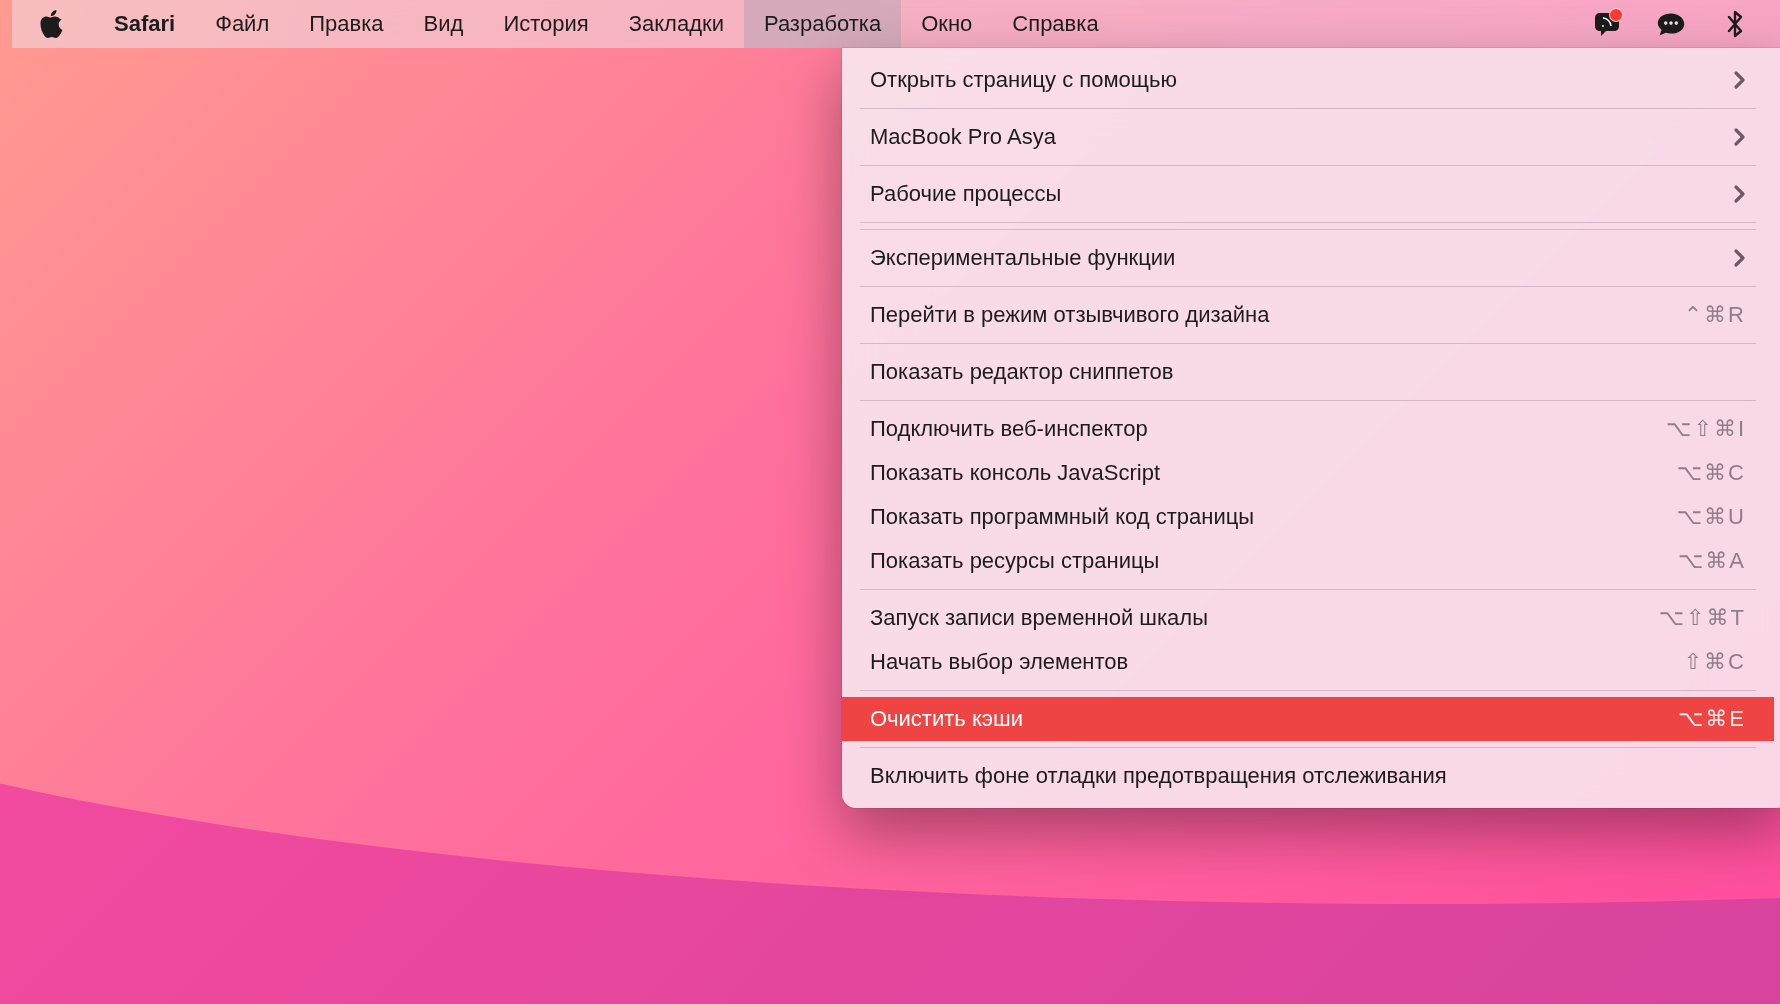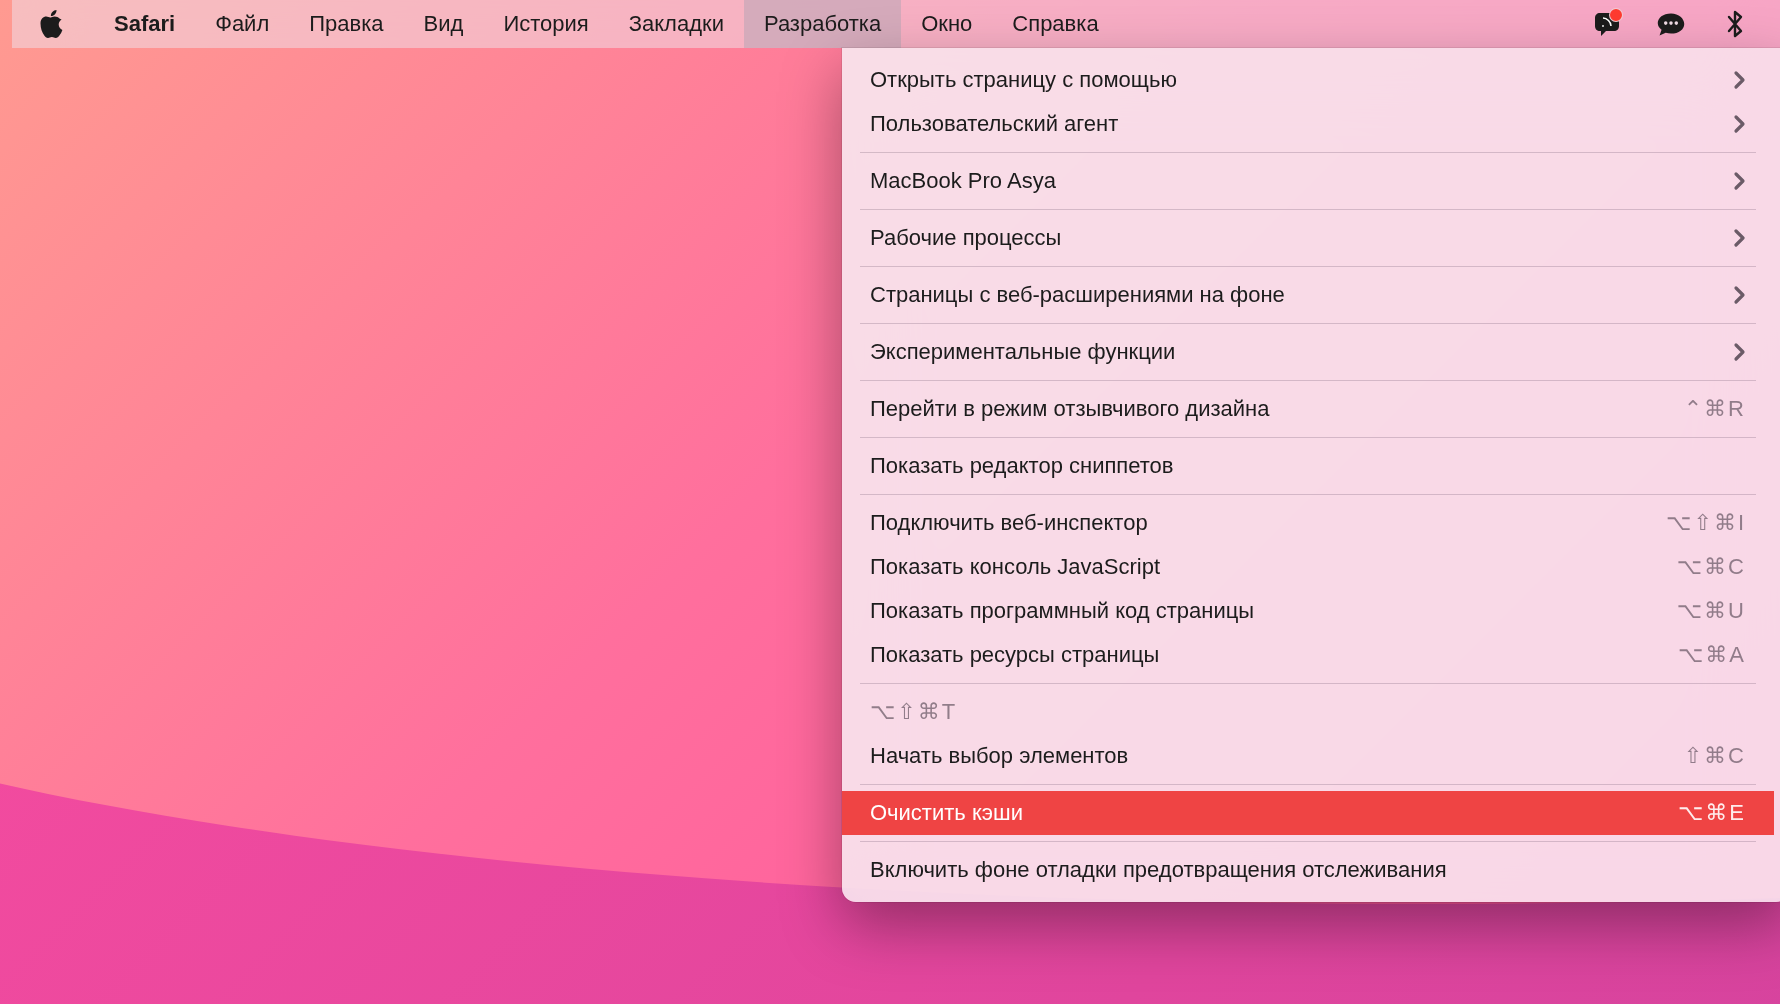--- a/index.html
+++ b/index.html
@@ -188,55 +188,39 @@
 <div class="dropdown" id="dropdown">
 
 <div class="row">
       <span class="label">Открыть страницу с помощью</span>
       <span class="chev">
         <svg width="14" height="22" viewBox="0 0 14 22" fill="none" stroke="currentColor" stroke-width="3.2" stroke-linecap="round" stroke-linejoin="round">
           <path d="M4 4l7 7-7 7"></path>
         </svg>
       </span>
     </div>
-    <div class="row">
-      <span class="label">Пользовательский агент</span>
-      <span class="chev">
-        <svg width="14" height="22" viewBox="0 0 14 22" fill="none" stroke="currentColor" stroke-width="3.2" stroke-linecap="round" stroke-linejoin="round">
-          <path d="M4 4l7 7-7 7"></path>
-        </svg>
-      </span>
-    </div>
     <hr>
     <div class="row">
       <span class="label">MacBook Pro Asya</span>
       <span class="chev">
         <svg width="14" height="22" viewBox="0 0 14 22" fill="none" stroke="currentColor" stroke-width="3.2" stroke-linecap="round" stroke-linejoin="round">
           <path d="M4 4l7 7-7 7"></path>
         </svg>
       </span>
     </div>
     <hr>
     <div class="row">
       <span class="label">Рабочие процессы</span>
       <span class="chev">
         <svg width="14" height="22" viewBox="0 0 14 22" fill="none" stroke="currentColor" stroke-width="3.2" stroke-linecap="round" stroke-linejoin="round">
           <path d="M4 4l7 7-7 7"></path>
         </svg>
       </span>
     </div>
     <hr>
-    <div class="row">
-      <span class="label">Страницы с веб-расширениями на фоне</span>
-      <span class="chev">
-        <svg width="14" height="22" viewBox="0 0 14 22" fill="none" stroke="currentColor" stroke-width="3.2" stroke-linecap="round" stroke-linejoin="round">
-          <path d="M4 4l7 7-7 7"></path>
-        </svg>
-      </span>
-    </div>
     <hr>
     <div class="row">
       <span class="label">Экспериментальные функции</span>
       <span class="chev">
         <svg width="14" height="22" viewBox="0 0 14 22" fill="none" stroke="currentColor" stroke-width="3.2" stroke-linecap="round" stroke-linejoin="round">
           <path d="M4 4l7 7-7 7"></path>
         </svg>
       </span>
     </div>
     <hr>
@@ -260,20 +244,21 @@
     <div class="row">
       <span class="label">Показать программный код страницы</span>
       <span class="shortcut">⌥⌘U</span>
     </div>
     <div class="row">
       <span class="label">Показать ресурсы страницы</span>
       <span class="shortcut">⌥⌘A</span>
     </div>
     <hr>
     <div class="row">
+      <span class="label">Запуск записи временной шкалы</span>
       <span class="shortcut">⌥⇧⌘T</span>
     </div>
     <div class="row">
       <span class="label">Начать выбор элементов</span>
       <span class="shortcut">⇧⌘C</span>
     </div>
     <hr>
     <div class="row highlight">
       <span class="label">Очистить кэши</span>
       <span class="shortcut">⌥⌘E</span>

